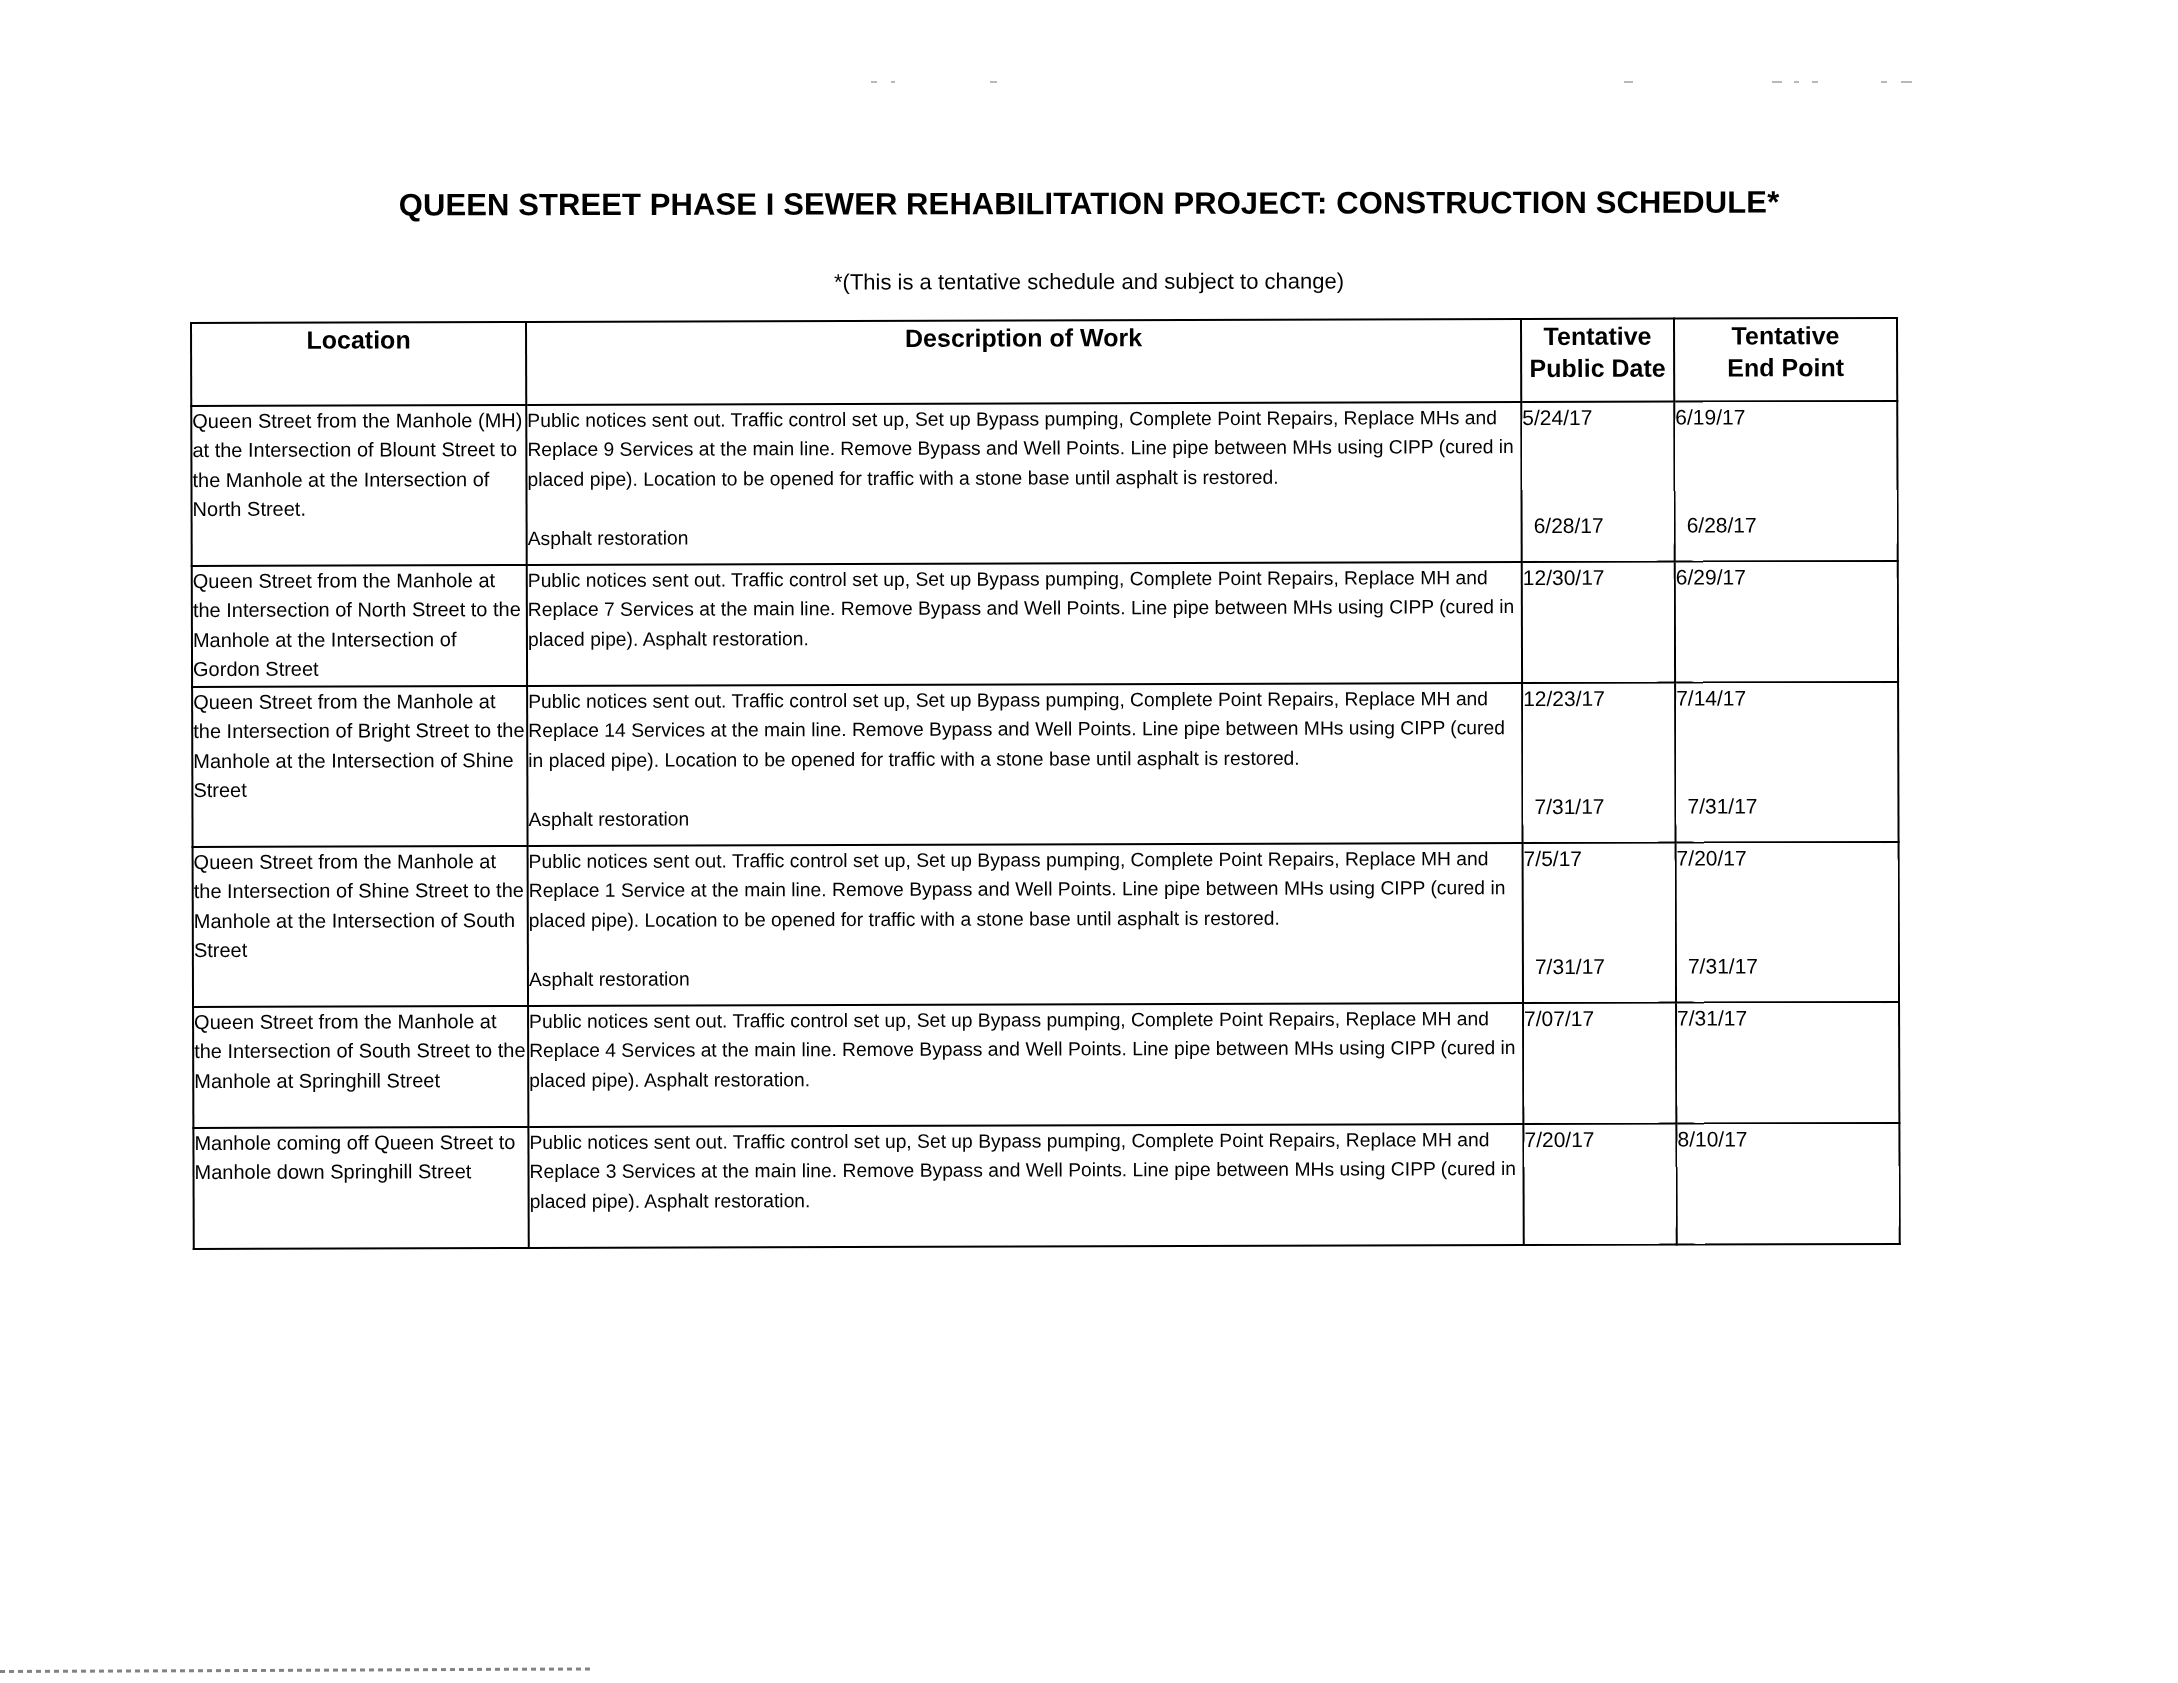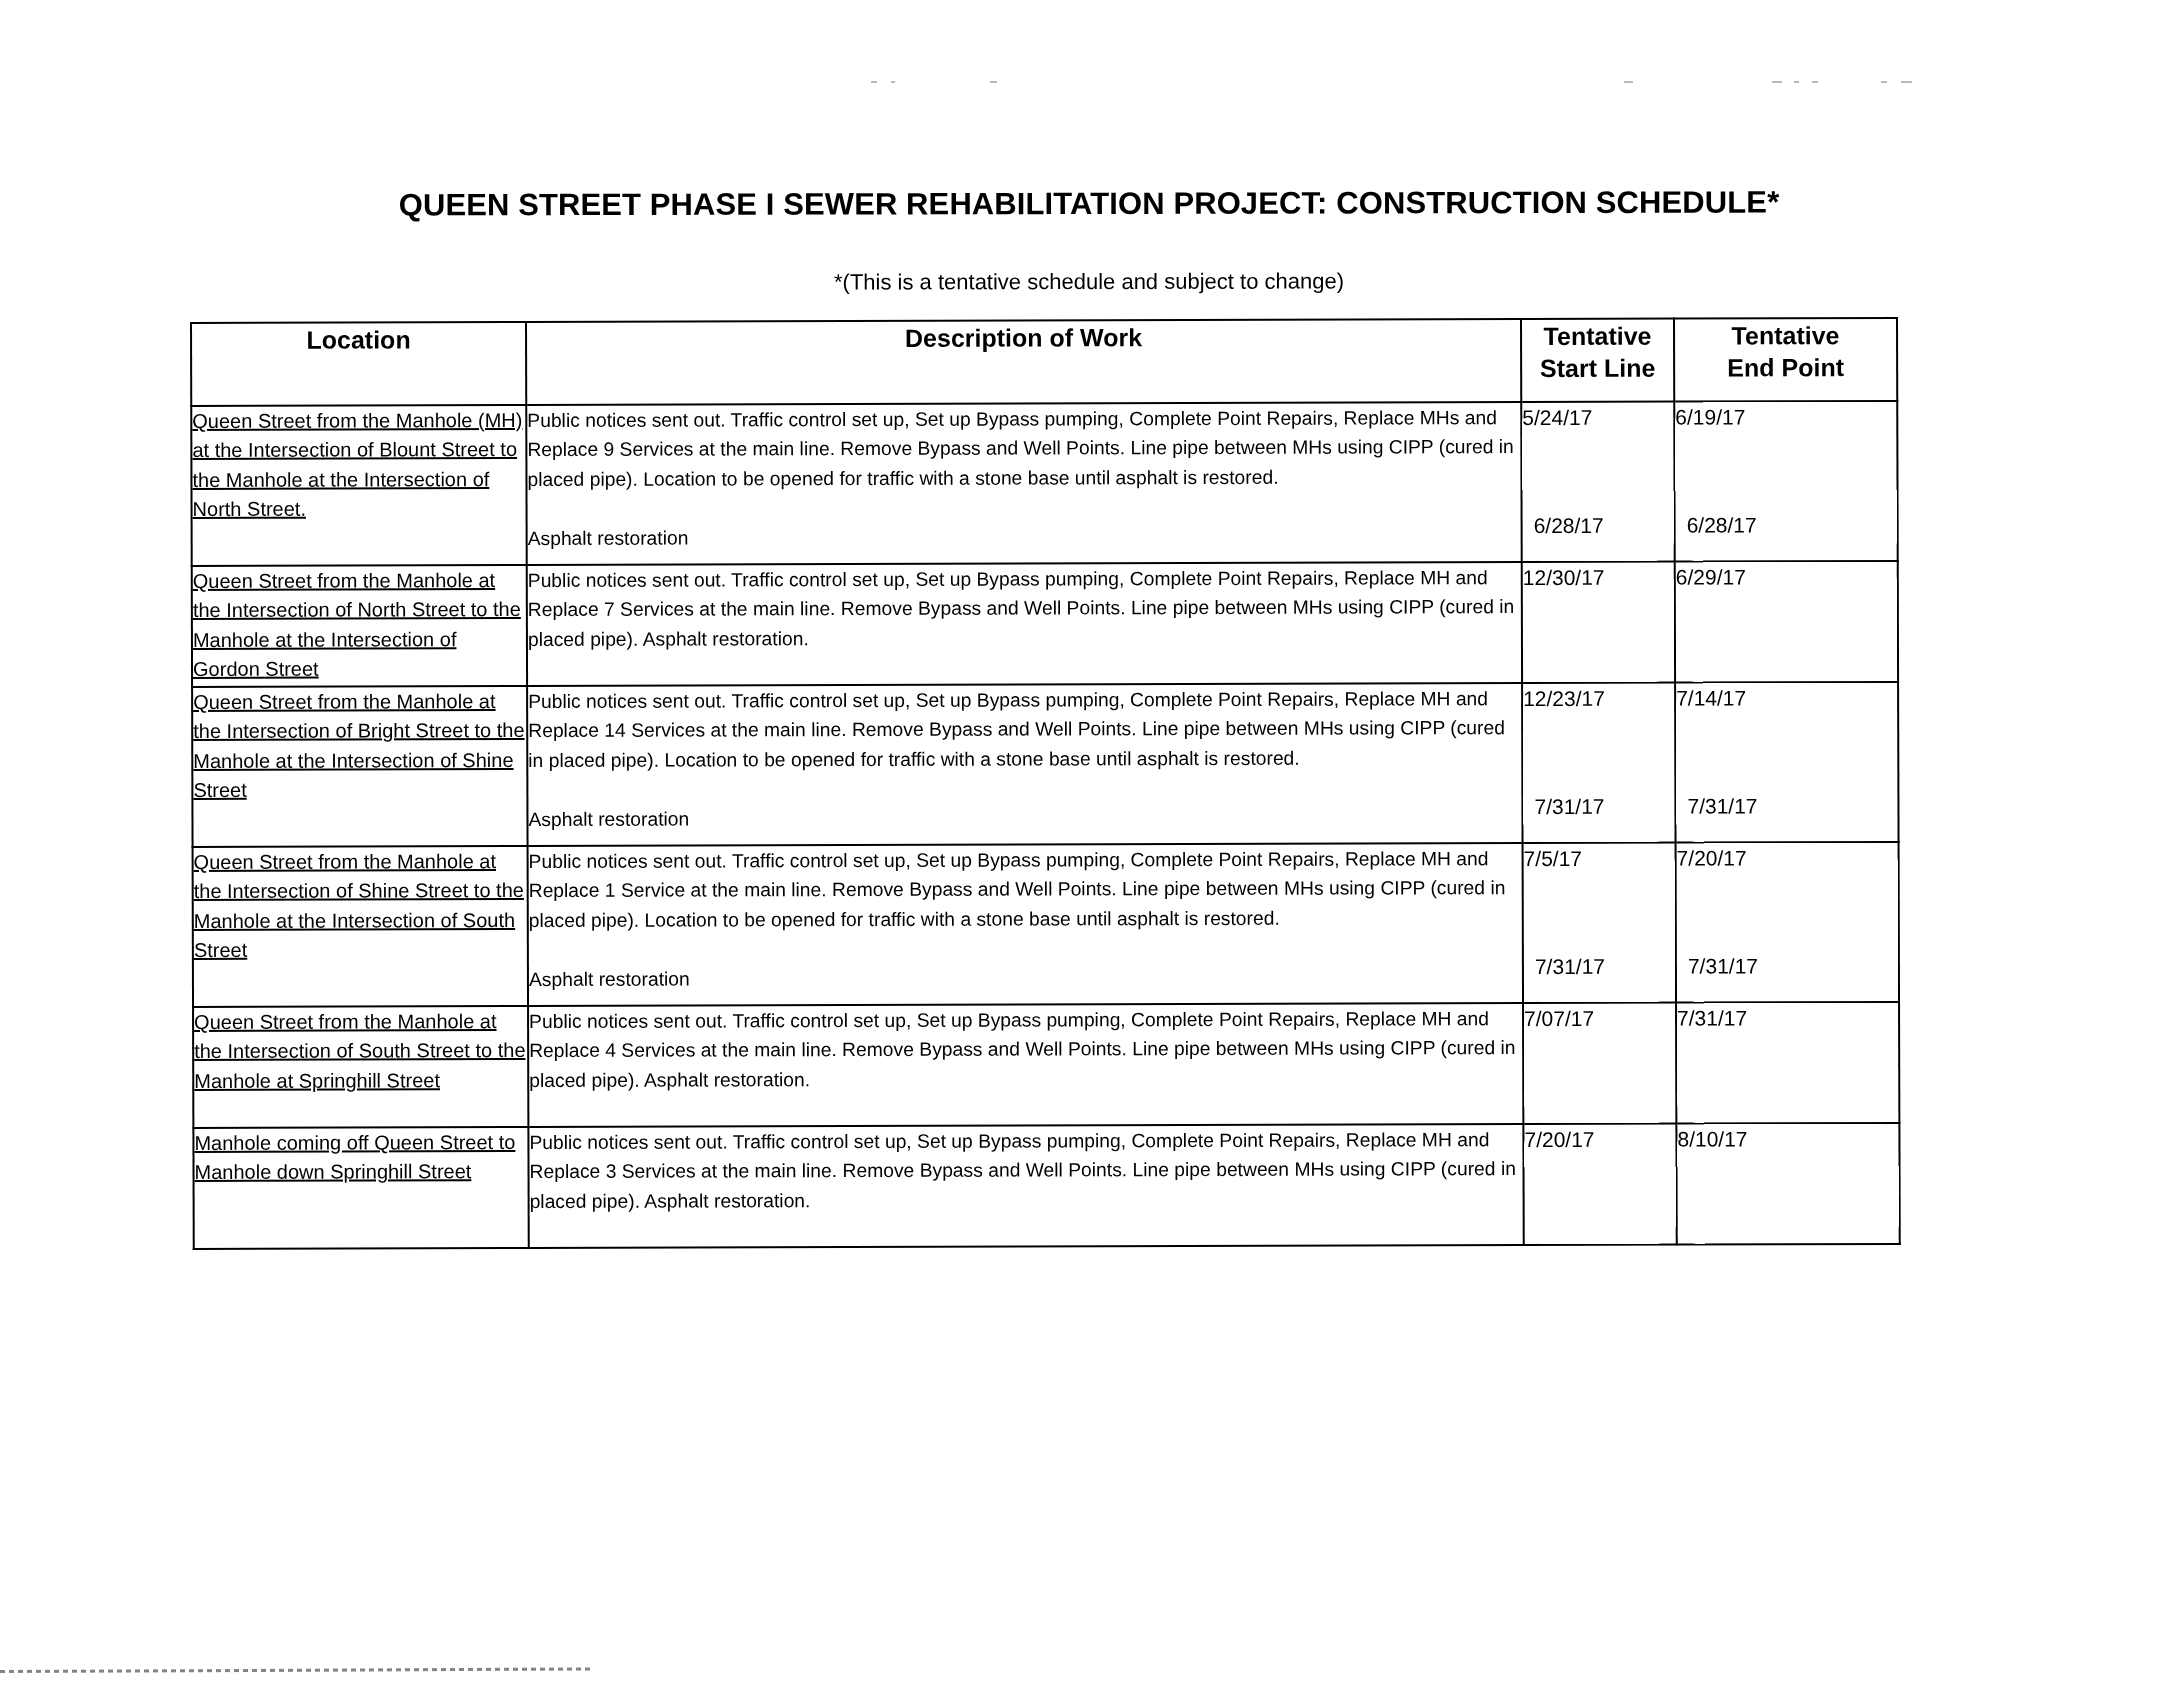--- a/index.html
+++ b/index.html
@@ -124,21 +124,20 @@
     vertical-align: top;
   }
   th.hdr .hline { display: block; }
 
   
   td.loc {
     font-size: 20px;
     line-height: 1.47;
     padding: 7px 9px 10px 9px;
     font-family: "Liberation Sans", sans-serif;
-    text-decoration: underline;
   }
   td.desc {
     font-size: 19.3px;
     line-height: 1.52;
     padding: 8px 10px 10px 11px;
     font-family: "Liberation Sans", sans-serif;
   }
   td.desc .body-para { margin: 0; }
   td.desc .asphalt-para {
     margin: 0;
@@ -196,21 +195,21 @@
       <thead>
         <tr>
           <th class="hdr">
             <span class="hline">Location</span>
           </th>
           <th class="hdr">
             <span class="hline">Description of Work</span>
           </th>
           <th class="hdr">
             <span class="hline">Tentative</span>
-            <span class="hline">Start Line</span>
+            <span class="hline">Public Date</span>
           </th>
           <th class="hdr">
             <span class="hline">Tentative</span>
             <span class="hline">End Point</span>
           </th>
         </tr>
       </thead>
       <tbody>
 
         <tr class="r-tall">

